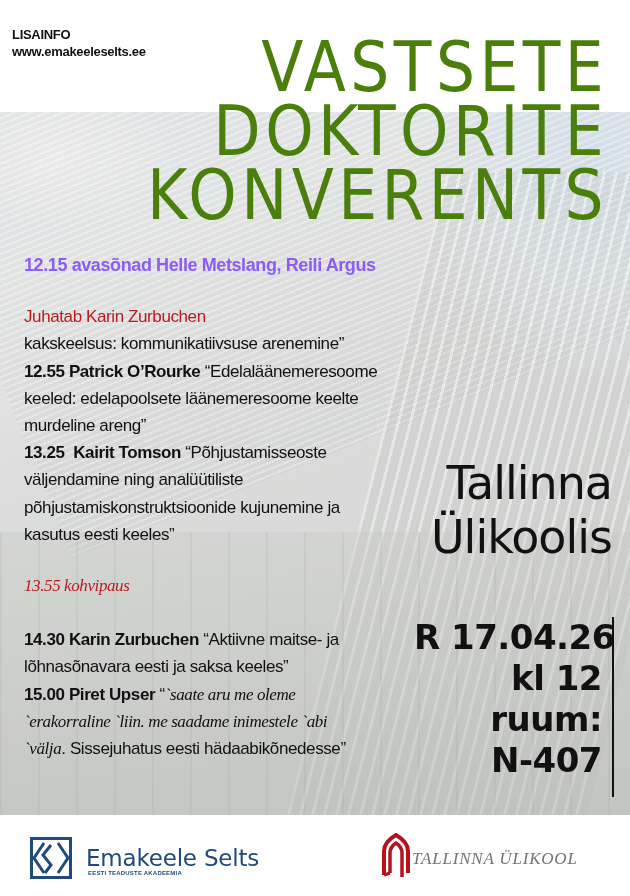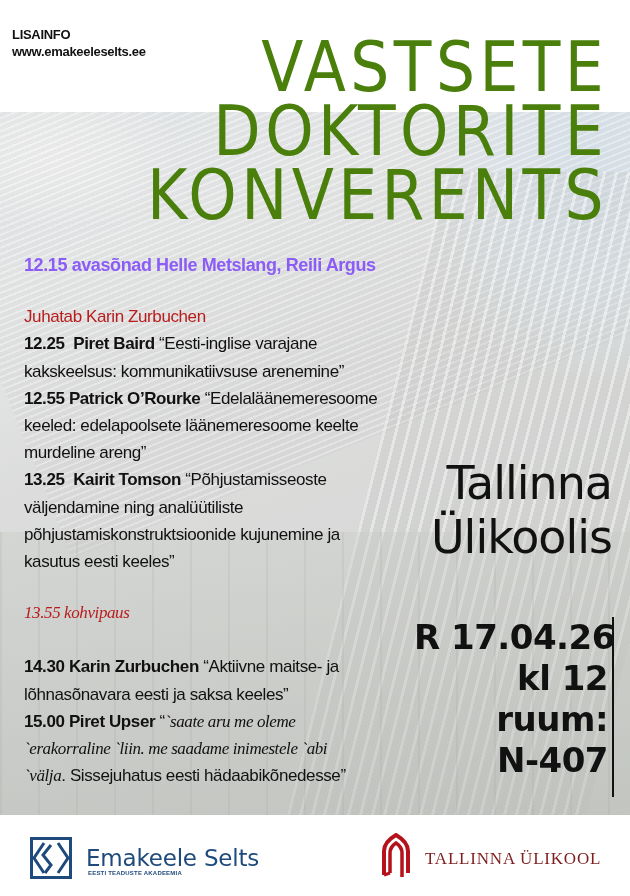--- a/index.html
+++ b/index.html
@@ -72,43 +72,43 @@
     .program p { white-space: nowrap; }
 
     .venue {
       position: absolute; right: 18px; top: 456px; text-align: right;
       font-family: "DejaVu Sans", sans-serif; font-size: 46px; line-height: 54px; color: #111;
       letter-spacing: -1px;
     }
 
     .when {
       position: absolute; right: 16px; top: 617px; width: 200px; height: 180px;
-      border-right: 2px solid #111; padding-right: 4px; text-align: right;
+      border-right: 2px solid #111; padding-right: 10px; text-align: right;
       font-family: "DejaVu Sans", sans-serif; font-weight: bold; font-size: 34px; line-height: 41px; color: #111;
       letter-spacing: -0.5px;
       margin-left: 36px;
     }
     .when div { white-space: nowrap; }
 
     .footer {
       position: absolute; left: 0; top: 815px; width: 630px; height: 81px; background: #ffffff;
     }
     .es-logo { position: absolute; left: 30px; top: 22px; width: 42px; height: 42px; }
     .es-name {
       position: absolute; left: 86px; top: 30px;
       font-family: "DejaVu Sans", sans-serif; font-size: 23px; color: #1f4a7c; letter-spacing: -0.2px;
     }
     .es-sub {
       position: absolute; left: 88px; top: 55px;
       font-family: "Liberation Sans", sans-serif; font-weight: bold; font-size: 6px; color: #1f4a7c; letter-spacing: 0.2px;
     }
     .tu-logo { position: absolute; left: 382px; top: 18px; width: 28px; height: 46px; }
     .tu-name {
-      position: absolute; left: 425px; top: 34px;
-      font-family: "Liberation Serif", serif; font-size: 17px; color: #7f1d1d; letter-spacing: 0.8px;
+      position: absolute; left: 412px; top: 34px;
+      font-family: "Liberation Serif", serif; font-size: 17px; color: #737373; letter-spacing: 0.8px; font-style: italic;
     }
   </style>
 </head>
 <body>
 
 <div class="photo">
   <div class="cloud"></div>
   <div class="sky"></div>
   <div class="louvres"></div>
   <div class="fins"></div>
@@ -125,21 +125,20 @@
   <div>VASTSETE</div>
   <div>DOKTORITE</div>
   <div>KONVERENTS</div>
 </div>
 
 <div class="program">
   <p class="blue-bold">12.15 avasõnad Helle Metslang, Reili Argus</p>
   <p class="blue">Juhatab Karin Zurbuchen</p>
 
   <div>
-    <p><b>12.25</b>&nbsp;&nbsp;<b>Piret Baird</b> <span>“Eesti-inglise varajane</span></p>
     <p>kakskeelsus: kommunikatiivsuse arenemine”</p>
   </div>
 
   <div>
     <p><b>12.55</b> <b>Patrick O’Rourke</b> <span>“Edelaläänemeresoome</span></p>
     <p>keeled: edelapoolsete läänemeresoome keelte</p>
     <p>murdeline areng”</p>
   </div>
 
   <div>

